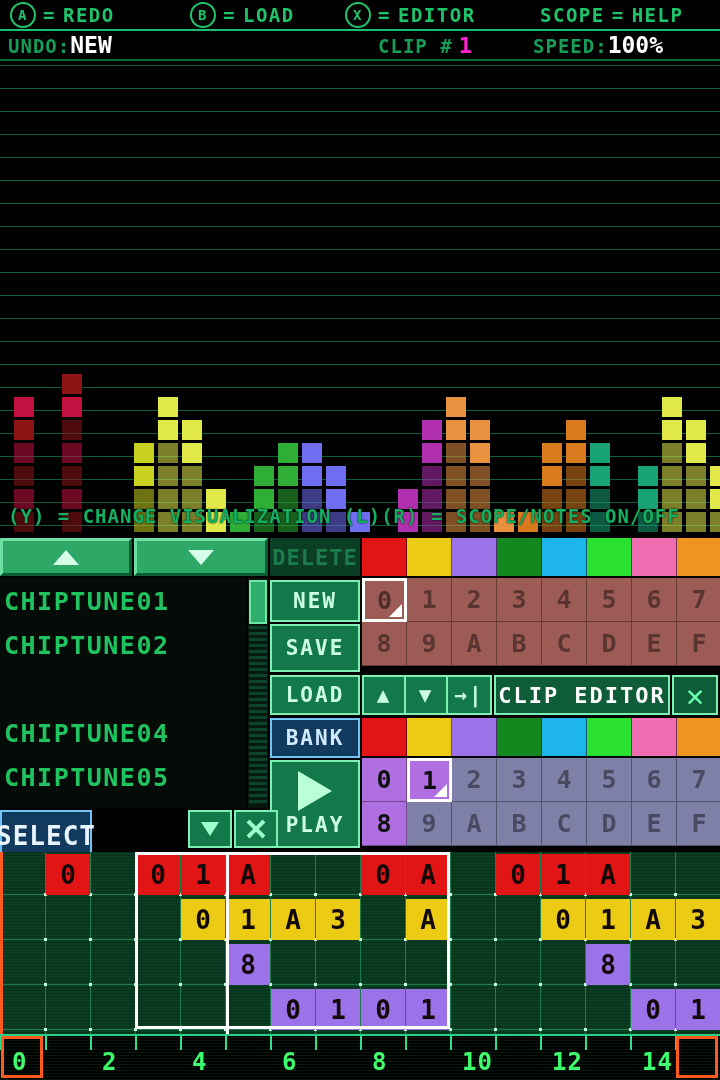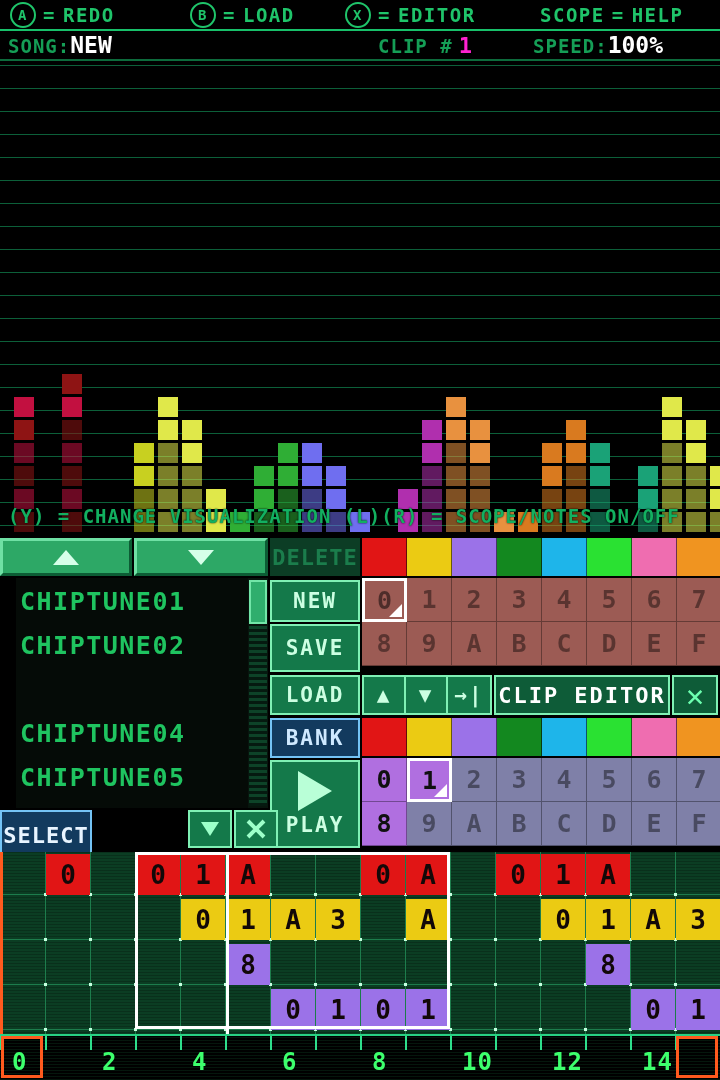--- a/index.html
+++ b/index.html
@@ -69,21 +69,21 @@
   .tri-dn{border-left:13px solid transparent;border-right:13px solid transparent;border-top:15px solid #d6ffe9;}
 
   .deletebtn{
     position:absolute;left:270px;top:538px;width:90px;height:38px;
     background:#0c3d25;color:#1b7d4c;
     display:flex;align-items:center;justify-content:center;
     font-size:22px;font-weight:bold;letter-spacing:1px;
   }
 
   .songlist{
-    position:absolute;left:16px;top:578px;width:246px;height:230px;background:#050b07;
+    position:absolute;left:0;top:578px;width:246px;height:230px;background:#050b07;
   }
   .songrow{
     position:absolute;left:4px;width:240px;height:44px;
     display:flex;align-items:center;
     color:#1fc460;font-size:25px;font-weight:bold;letter-spacing:1.5px;
   }
 
   .scrollcol{position:absolute;left:248px;top:578px;width:20px;height:230px;background:#07150d;}
   .scrollthumb{position:absolute;left:249px;top:580px;width:18px;height:44px;background:#2fae6d;border:2px solid #72e6a8;box-sizing:border-box;}
   .scrolltrack{position:absolute;left:249px;top:626px;width:18px;height:180px;
@@ -132,21 +132,21 @@
     position:absolute;left:672px;top:675px;width:46px;height:40px;background:#0e5c38;
     border:2px solid #7ff0b4;box-sizing:border-box;
     display:flex;align-items:center;justify-content:center;
     color:#6dffb0;font-size:30px;font-weight:bold;
   }
 
   .selectbtn{
     position:absolute;left:0px;top:810px;width:92px;height:51px;background:#123a5e;
     border:2px solid #74c3f5;box-sizing:border-box;
     display:flex;align-items:center;justify-content:center;
-    color:#e8f4ff;font-size:22px;font-weight:bold;letter-spacing:1px;}
+    color:#e8f4ff;font-size:26px;font-weight:bold;letter-spacing:1px;}
   .copybtn{
     position:absolute;left:96px;top:810px;width:88px;height:38px;background:#123a5e;
     border:2px solid #74c3f5;box-sizing:border-box;
     display:flex;align-items:center;justify-content:center;
     color:#e8f4ff;font-size:21px;font-weight:bold;letter-spacing:1px;}
   .ibtn{
     position:absolute;top:810px;width:44px;height:38px;background:#14794a;
     border:2px solid #7ff0b4;box-sizing:border-box;
     display:flex;align-items:center;justify-content:center;
     color:#9dffc9;font-size:24px;font-weight:bold;}
@@ -198,21 +198,21 @@
     <div class="hb hb4">
       <span>SCOPE</span>
       <span class="eq">=</span>
       <span>HELP</span>
     </div>
   </div>
   <div class="hbsep"></div>
 
   <div class="songbar">
     <div class="sb1">
-      <span class="lbl">SONG:</span>
+      <span class="lbl">UNDO:</span>
       <span class="val">NEW</span>
     </div>
     <div class="sb2">
       <span class="lbl">CLIP #</span>
       <span class="magenta">1</span>
     </div>
     <div class="sb3">
       <span class="lbl">SPEED:</span>
       <span class="val">100%</span>
     </div>

